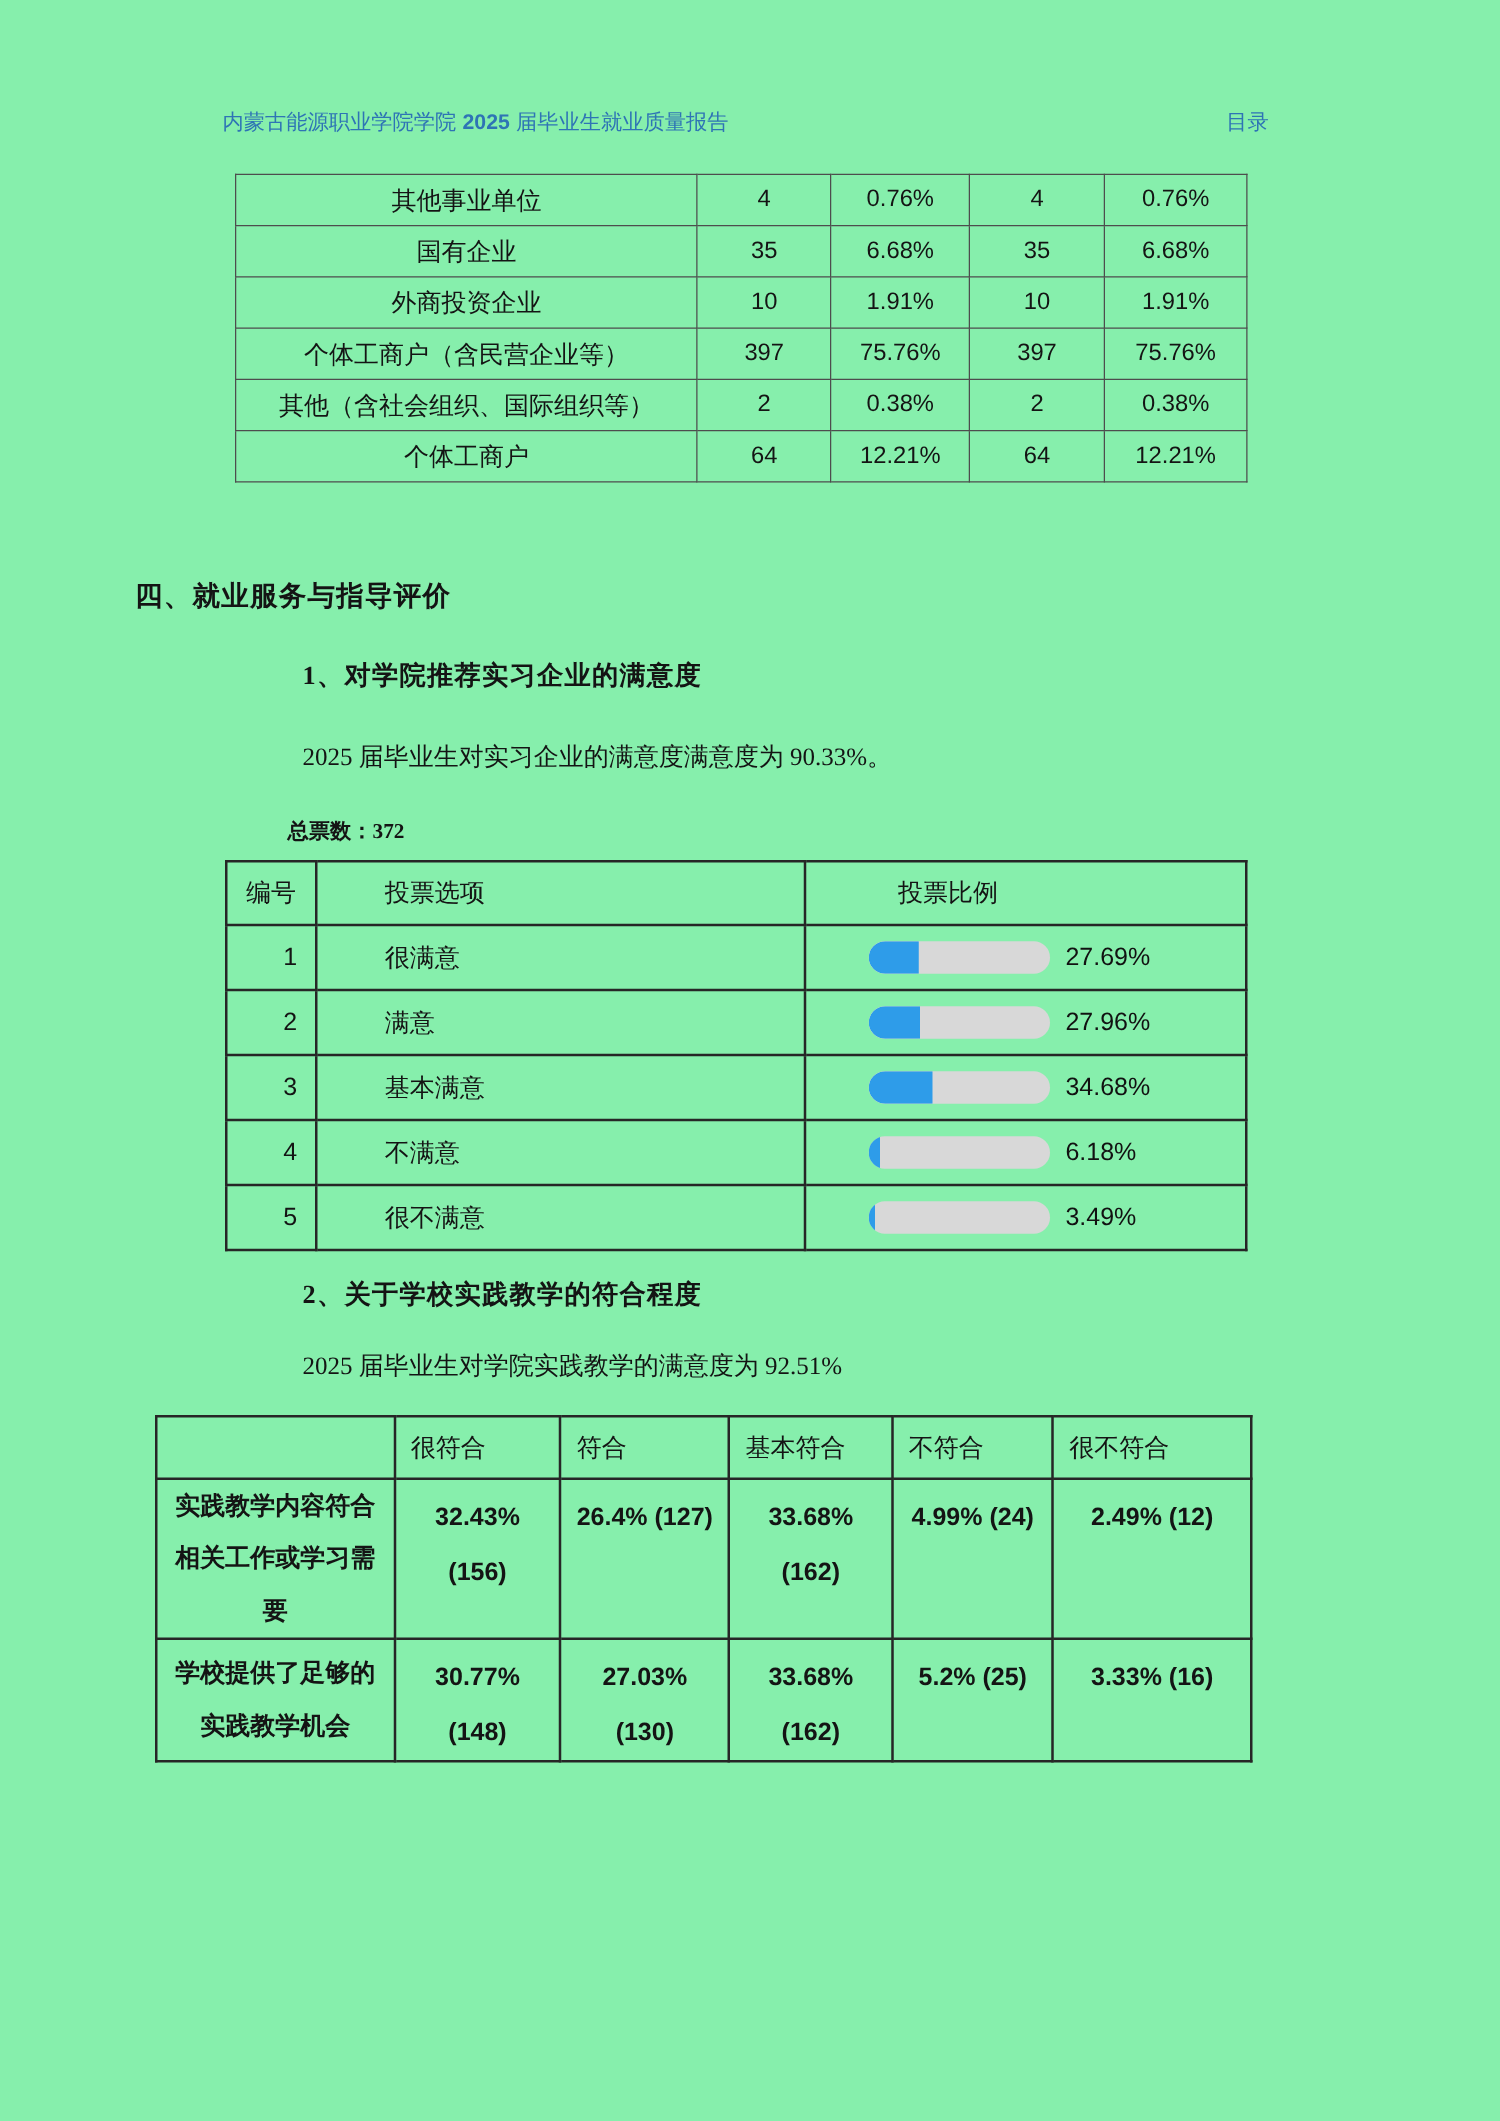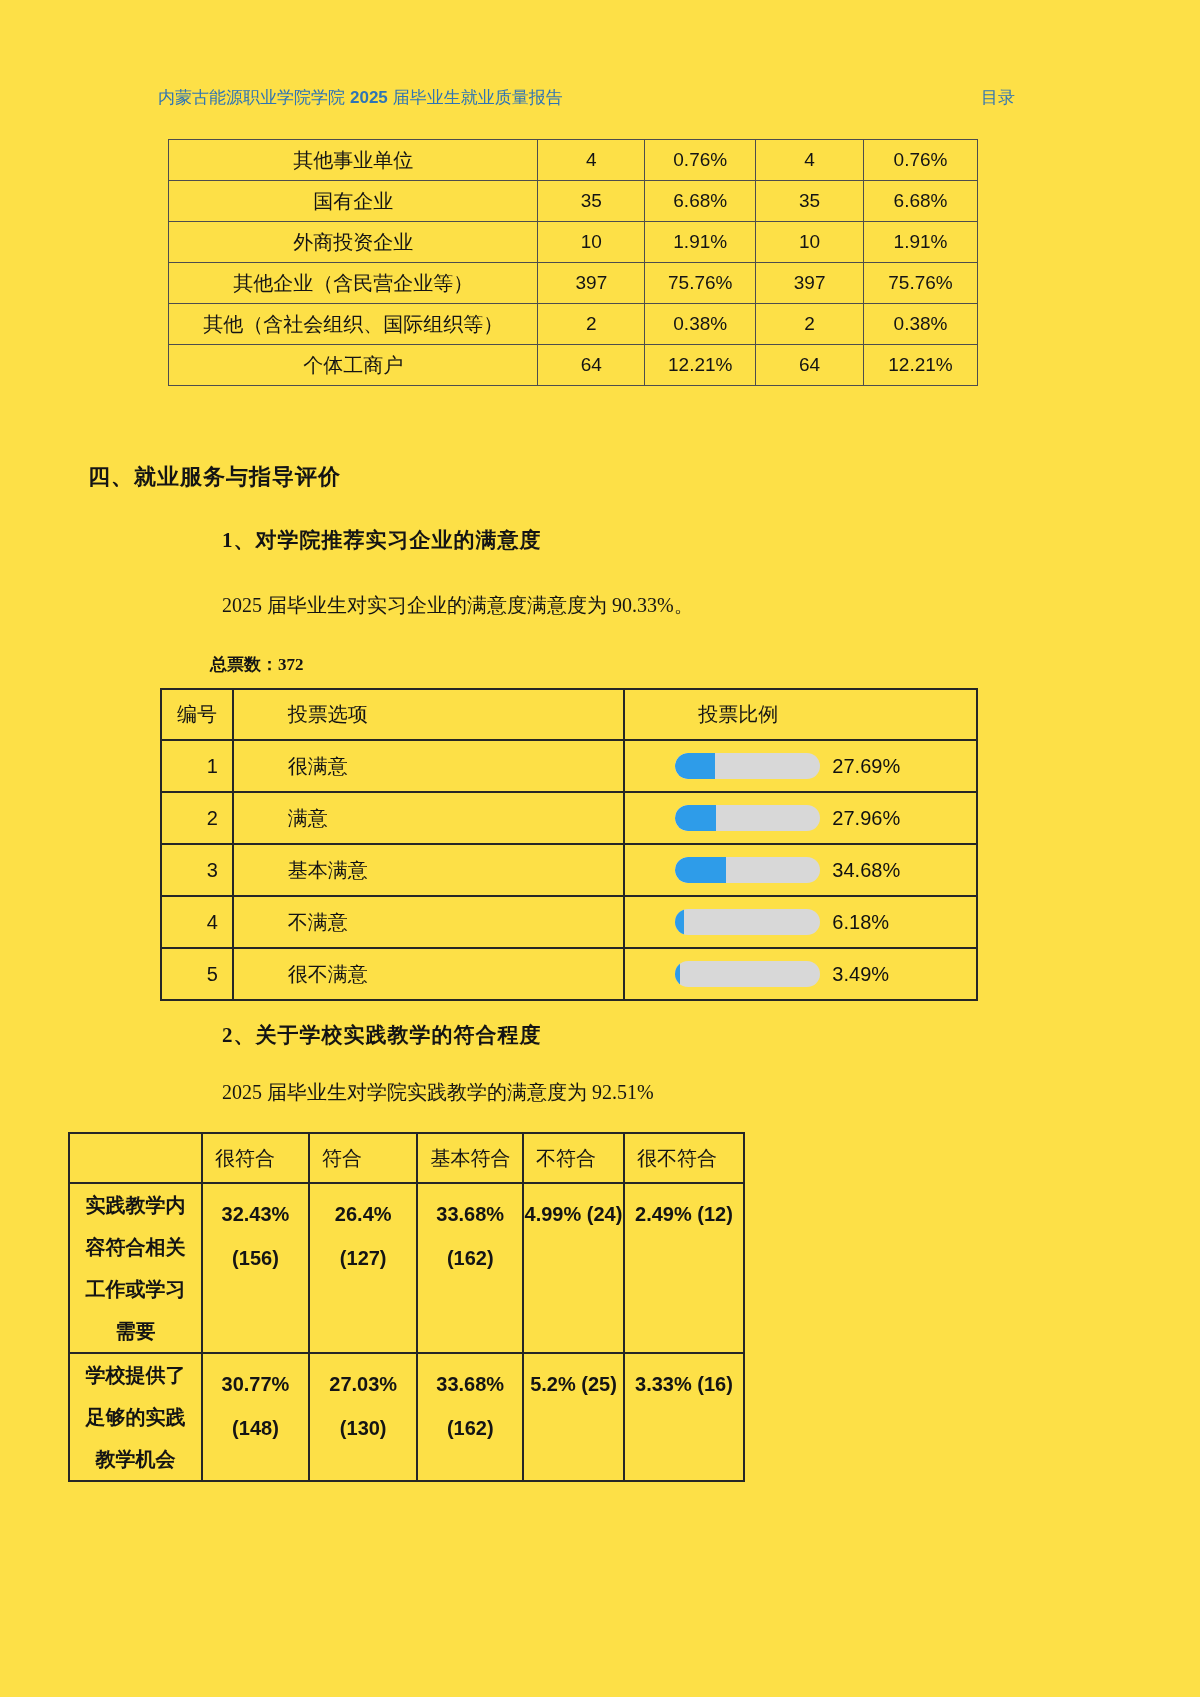--- a/index.html
+++ b/index.html
@@ -1,20 +1,21 @@
 <!DOCTYPE html>
 <html><head>
 <meta charset="utf-8">
 <style>
   * { margin:0; padding:0; box-sizing:border-box; }
   body { background:#ffffff; }
   .page {
     width:1200px; height:1697px; position:relative; overflow:hidden;
-    background:#fde047; color:#141414;
+    background:#86efac; color:#141414;
     font-family:"Liberation Serif","DejaVu Serif",serif;
+    padding-left:20px;
   }
   
   .hdr {
     display:flex; justify-content:space-between; align-items:baseline;
     padding:86px 185px 0 158px; font-size:17px; color:#2e74b5;
   }
   .hdr .year {
     font-family:"Liberation Sans","DejaVu Sans",sans-serif;
     font-weight:bold; margin:0 5px;
   }
@@ -53,21 +54,21 @@
   .bar-wrap { display:flex; align-items:center; gap:12px; }
   .track {
     width:145px; height:26px; background:#d8d8d8;
     border-radius:13px; overflow:hidden; flex:0 0 auto;
   }
   .fill { height:100%; background:#2e9ce9; border-radius:13px 0 0 13px; }
   .pct {
     font-family:"Liberation Sans","DejaVu Sans",sans-serif; font-size:20px; color:#111;
   }
   
-  .t3 { margin:26px 0 0 68px; width:677px; border-collapse:collapse; font-size:20px; }
+  .t3 { margin:26px 0 0 104px; width:878px; border-collapse:collapse; font-size:20px; }
   .t3 th, .t3 td { border:2px solid #262626; }
   .t3 thead th {
     height:50px; font-weight:normal; text-align:left;
     padding-left:12px; vertical-align:middle;
   }
   .t3 .c-lbl{width:178px}.t3 .c-v1{width:124px}.t3 .c-v2{width:126px}
   .t3 .c-v3{width:122px}.t3 .c-v4{width:120px}.t3 .c-v5{width:148px}
   .t3 tbody th.rowlbl {
     font-weight:bold; text-align:center; line-height:42px;
     padding:0 6px; vertical-align:middle;
@@ -107,21 +108,21 @@
         <td class="num">6.68%</td>
       </tr>
       <tr>
         <td class="lbl">外商投资企业</td>
         <td class="num">10</td>
         <td class="num">1.91%</td>
         <td class="num">10</td>
         <td class="num">1.91%</td>
       </tr>
       <tr>
-        <td class="lbl">其他企业（含民营企业等）</td>
+        <td class="lbl">个体工商户（含民营企业等）</td>
         <td class="num">397</td>
         <td class="num">75.76%</td>
         <td class="num">397</td>
         <td class="num">75.76%</td>
       </tr>
       <tr>
         <td class="lbl">其他（含社会组织、国际组织等）</td>
         <td class="num">2</td>
         <td class="num">0.38%</td>
         <td class="num">2</td>

